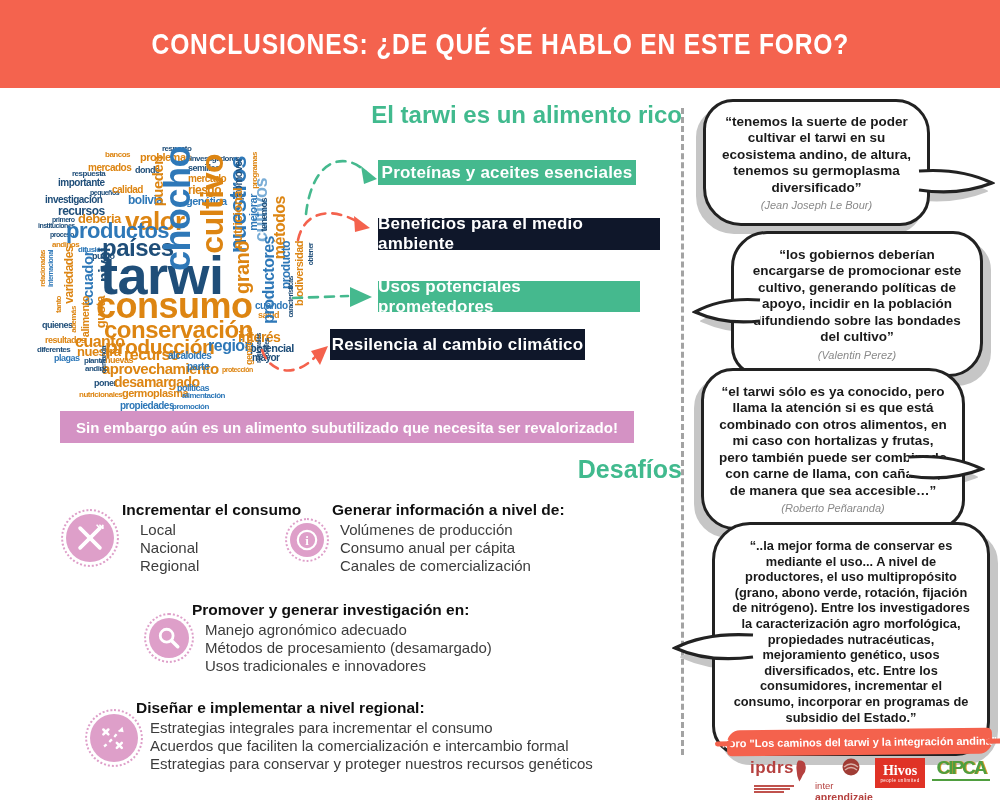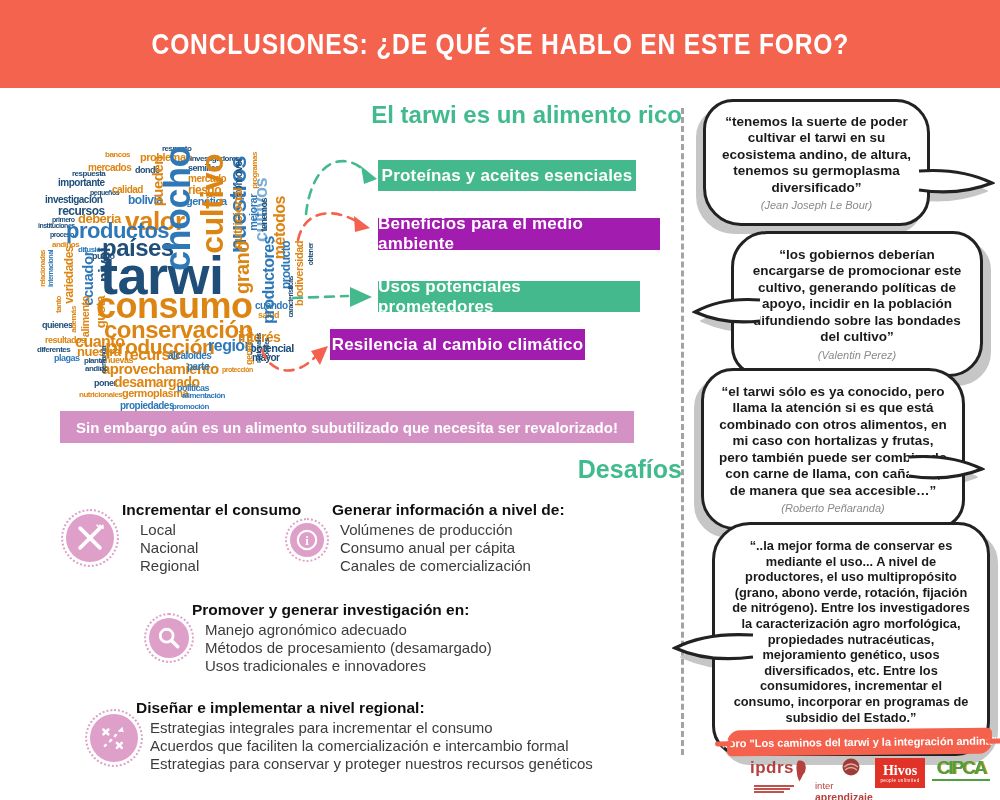--- a/index.html
+++ b/index.html
@@ -17,21 +17,21 @@
   
   .teal-heading{position:absolute;color:#41ba8e;font-weight:800;text-align:right}
   
   .cloud{position:absolute;left:28px;top:138px;width:305px;height:295px}
   .cloud span{position:absolute;font-weight:700;line-height:1;white-space:nowrap;letter-spacing:-.5px}
   .cloud span.v{writing-mode:vertical-rl;transform:rotate(180deg)}
   
   .lbl{position:absolute;color:#fff;font-weight:600;display:flex;align-items:center;
     justify-content:center;font-size:17px;letter-spacing:.2px}
   .lbl.teal{background:#45b98e}
-  .lbl.coral{background:#a21caf}
+  .lbl.coral{background:#0f172a}
   
   .arrows{position:absolute;left:0;top:0}
   .dash-g{fill:none;stroke:#45b98e;stroke-width:2.6;stroke-dasharray:9 7;stroke-linecap:round}
   .dash-r{fill:none;stroke:#f4624d;stroke-width:2.6;stroke-dasharray:9 7;stroke-linecap:round}
   
   .banner{position:absolute;left:60px;top:411px;width:574px;height:32px;background:#d492c4;
     color:#fff;font-weight:700;font-size:15px;display:flex;align-items:center;justify-content:center}
   
   .ch-icon{position:absolute;border-radius:50%;border:2px dotted #de9fc9;
     display:flex;align-items:center;justify-content:center;box-sizing:border-box;padding:3px}
@@ -165,21 +165,21 @@
   <path class="dash-g" d="M306,214 C312,160 344,150 366,172"></path>
   <polygon points="377,179 361,166 364,184" fill="#45b98e"></polygon>
   <path class="dash-r" d="M298,240 C304,212 330,206 358,222"></path>
   <polygon points="370,228 354,216 355,232" fill="#f4624d"></polygon>
   <path class="dash-g" d="M293,298 L348,296"></path>
   <polygon points="372,297 350,287 350,307" fill="#45b98e"></polygon>
   <path class="dash-r" d="M262,350 C270,374 296,378 316,356"></path>
   <polygon points="328,346 311,351 320,365" fill="#f4624d"></polygon>
 </svg>
 
-<div class="lbl teal" style="left:378px;top:160px;width:258px;height:31px">Proteínas y aceites esenciales</div>
+<div class="lbl teal" style="left:378px;top:160px;width:258px;height:25px">Proteínas y aceites esenciales</div>
 <div class="lbl coral" style="left:378px;top:218px;width:282px;height:32px">Beneficios para el medio ambiente</div>
 <div class="lbl teal" style="left:378px;top:281px;width:262px;height:31px">Usos potenciales prometedores</div>
 <div class="lbl coral" style="left:330px;top:329px;width:255px;height:31px">Resilencia al cambio climático</div>
 
 <div class="banner">Sin embargo aún es un alimento subutilizado que necesita ser revalorizado!</div>
 
 <div class="teal-heading" style="left:0;top:455px;width:682px;font-size:25px">Desafíos</div>
 
 <div class="ch-icon" style="left:61px;top:509px;width:58px;height:58px">
   <div class="disc">

